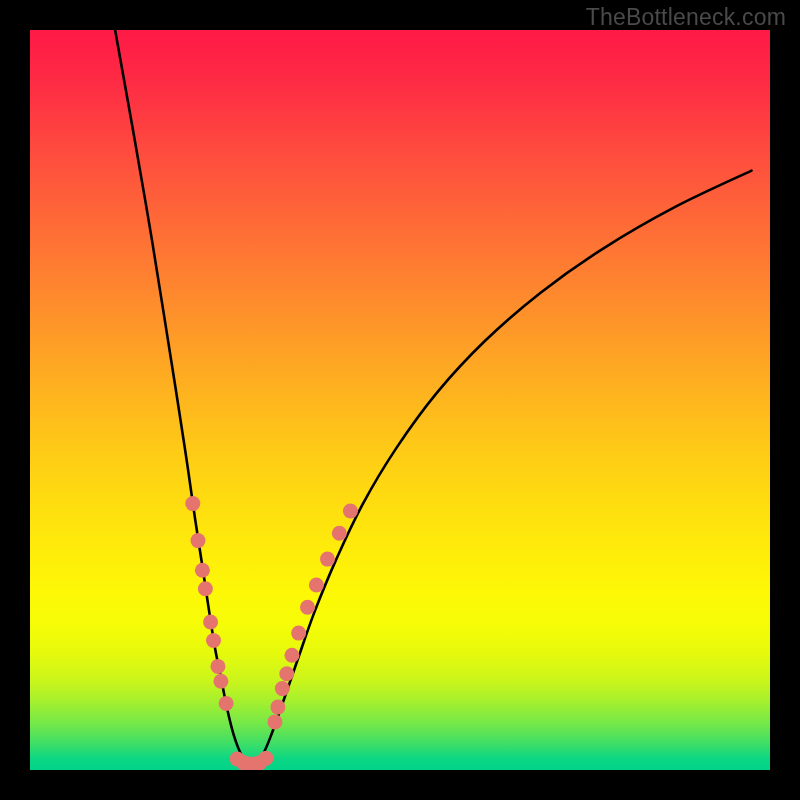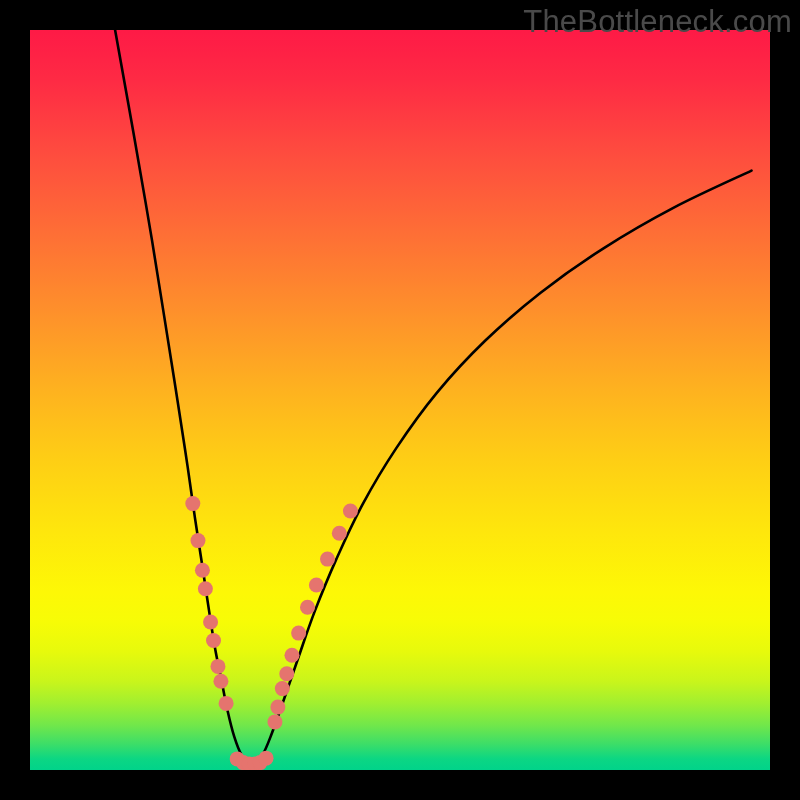--- a/index.html
+++ b/index.html
@@ -44,23 +44,23 @@
       #a1ef30 91%,
       #70e74b 94%,
       #3cde68 96.5%,
       #0cd683 98.5%,
       #01d38a 100%
     );
   }
   .watermark {
     position: absolute;
     top: 4px;
-    right: 8px;
+    right: 14px;
     color: #4a4a4a;
-    font-size: 31px;
+    font-size: 23px;
     font-weight: 400;
     letter-spacing: 0.2px;
   }
   svg.curves {
     position: absolute;
     inset: 0;
   }
 </style>
 </head>
 <body>

